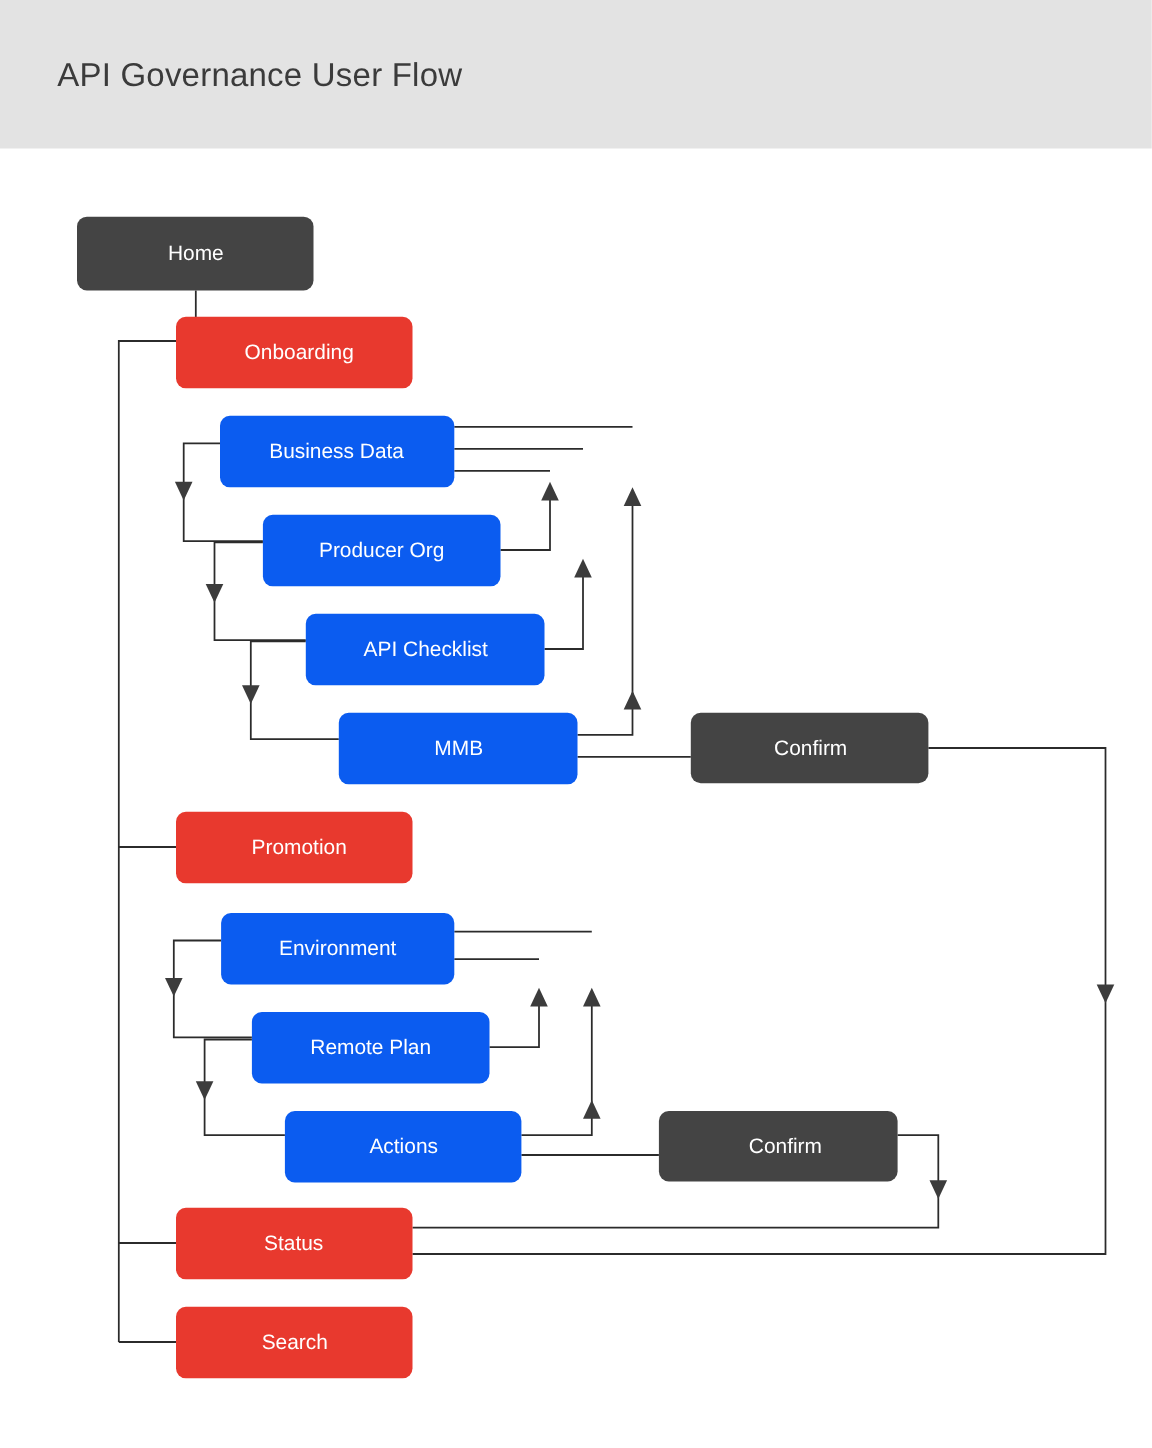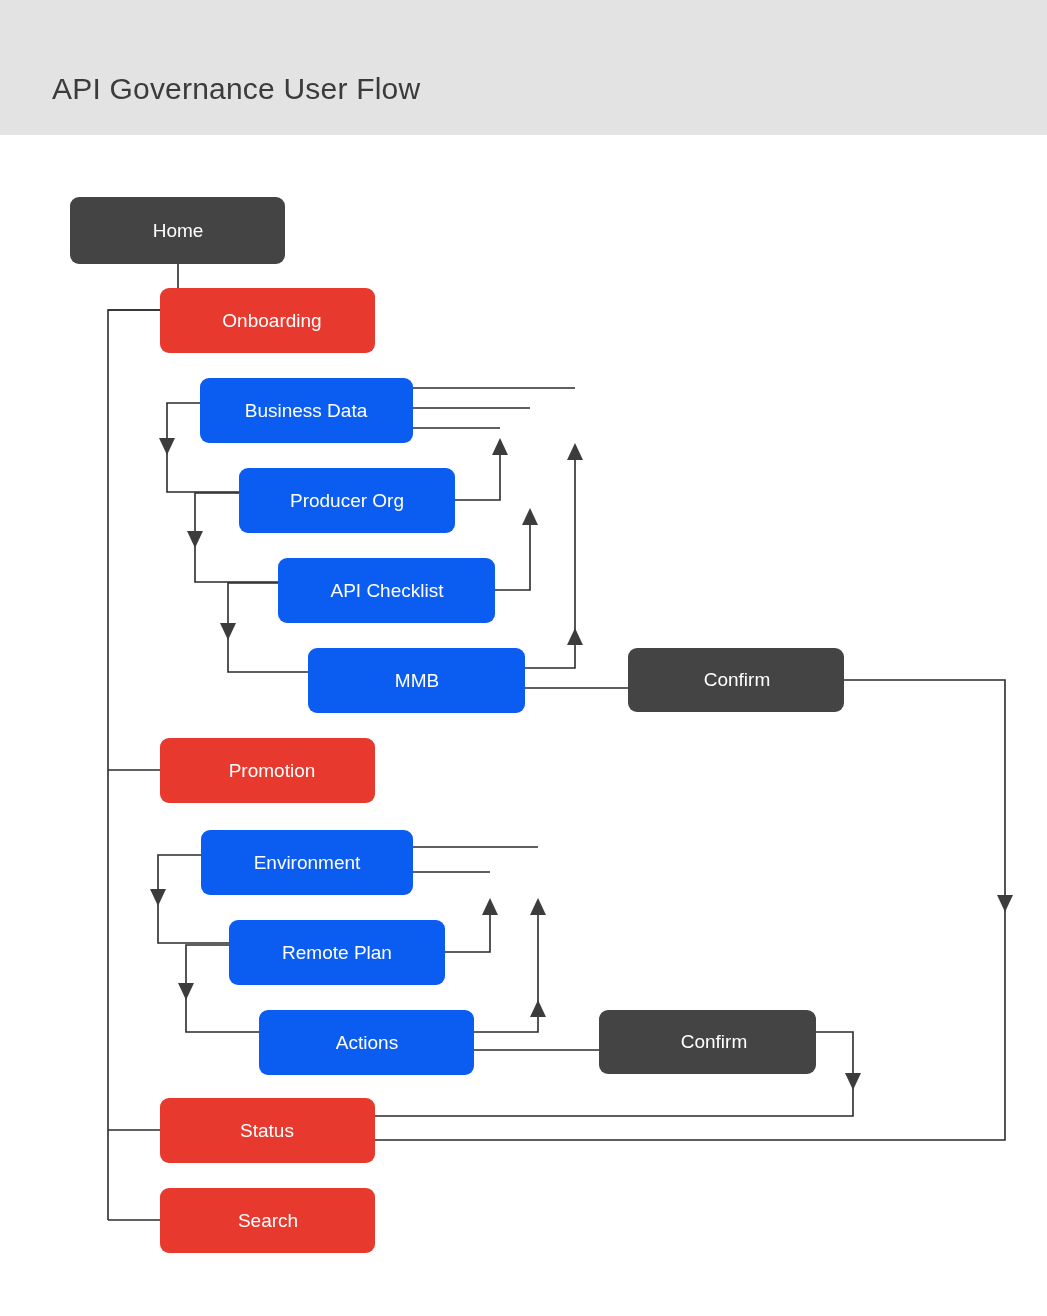--- a/index.html
+++ b/index.html
@@ -1,19 +1,19 @@
 <!DOCTYPE html>
 <html><head>
 <meta charset="utf-8">
 <style>
   html,body{margin:0;padding:0;background:#ffffff;}
   body{width:1047px;height:1316px;font-family:"Liberation Sans",sans-serif;overflow:hidden;}
   #app{position:relative;width:1047px;height:1316px;background:#ffffff;}
   #header-bar{position:absolute;left:0;top:0;width:1047px;height:135px;background:#e3e3e3;}
-  #page-title{position:absolute;left:52px;top:52px;font-size:30px;color:#3b3b3b;letter-spacing:.2px;white-space:nowrap;margin-top:20px;}
+  #page-title{position:absolute;left:52px;top:52px;font-size:30px;color:#3b3b3b;letter-spacing:.2px;white-space:nowrap;}
   #canvas{position:absolute;left:0;top:0;width:1047px;height:1316px;}
   .node-label{font-family:"Liberation Sans",sans-serif;font-size:19px;fill:#ffffff;dominant-baseline:middle;}
   .conn{fill:none;stroke:#2b2b2b;stroke-width:1.6;}
   .arrowhead{fill:#3c3c3c;}
 </style>
 </head>
 <body>
 
 <div id="app">
 

